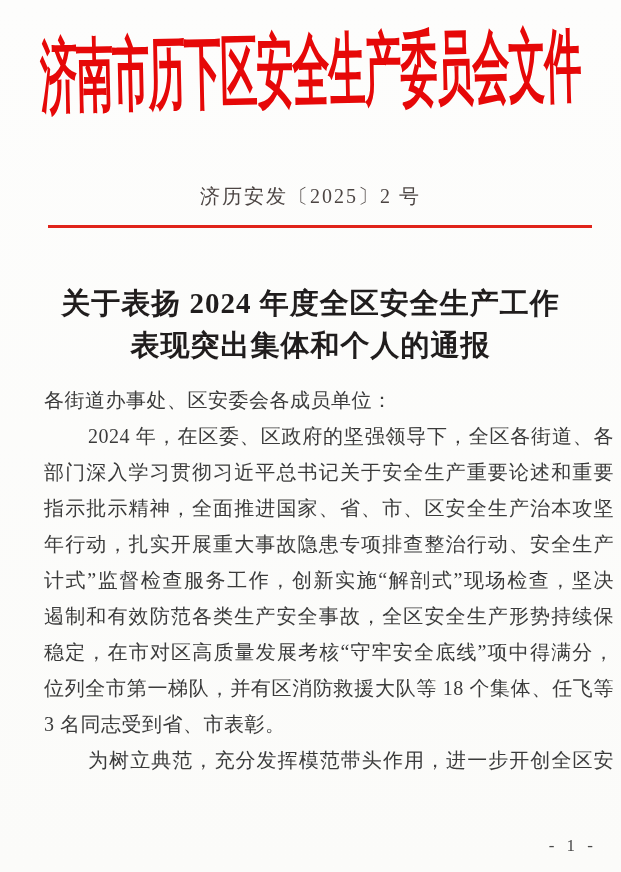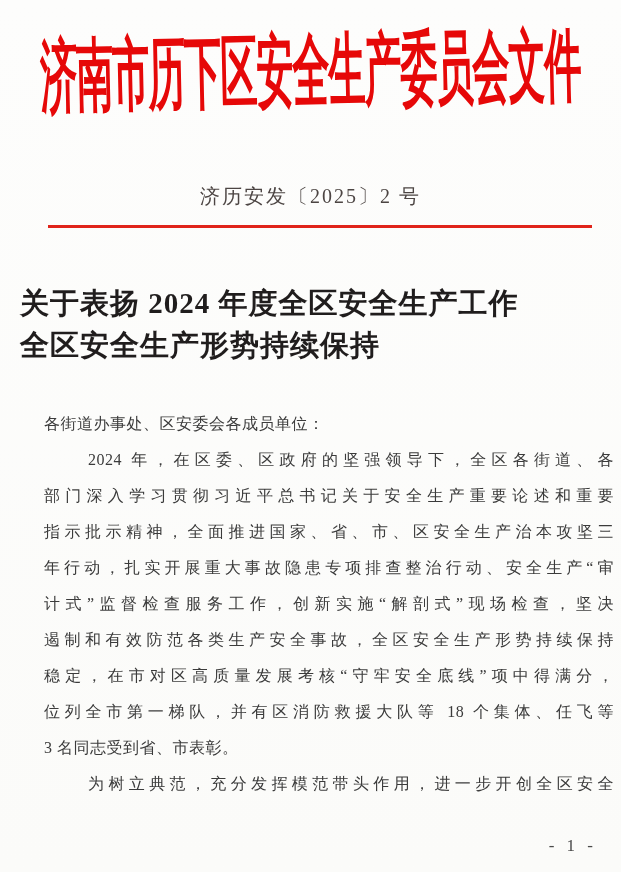--- a/index.html
+++ b/index.html
@@ -61,35 +61,36 @@
     background: #e0241b;
   }
 
   
   .doc-title {
     position: absolute;
     top: 282px;
     left: 20px;
     width: 581px;
     margin: 0;
+    text-align: center;
     font-size: 29px;
     line-height: 42px;
     font-weight: bold;
     color: #201d1d;
     letter-spacing: 1px;
   }
   .title-line { display: block; }
 
   
   .body-text {
     position: absolute;
-    top: 406px;
+    top: 382px;
     left: 44px;
     width: 570px;
-    font-size: 16px;
+    font-size: 20px;
     color: #3b3b3b;
     letter-spacing: 0.5px;
   }
   .line {
     margin: 0;
     height: 36px;
     line-height: 36px;
     text-align: justify;
     text-align-last: justify;
     overflow: hidden;
@@ -120,21 +121,21 @@
   <header class="letterhead">
     <div class="letterhead-text">济南市历下区安全生产委员会文件</div>
   </header>
 
   <div class="doc-number">济历安发〔2025〕2 号</div>
 
   <div class="red-rule"></div>
 
   <h1 class="doc-title">
     <span class="title-line">关于表扬 2024 年度全区安全生产工作</span>
-    <span class="title-line">全区安全生产形势持续保持</span>
+    <span class="title-line">表现突出集体和个人的通报</span>
   </h1>
 
   <main class="body-text">
     <p class="line no-stretch">各街道办事处、区安委会各成员单位：</p>
     <p class="line indent">2024 年，在区委、区政府的坚强领导下，全区各街道、各</p>
     <p class="line">部门深入学习贯彻习近平总书记关于安全生产重要论述和重要</p>
     <p class="line">指示批示精神，全面推进国家、省、市、区安全生产治本攻坚三</p>
     <p class="line">年行动，扎实开展重大事故隐患专项排查整治行动、安全生产“审</p>
     <p class="line">计式”监督检查服务工作，创新实施“解剖式”现场检查，坚决</p>
     <p class="line">遏制和有效防范各类生产安全事故，全区安全生产形势持续保持</p>

